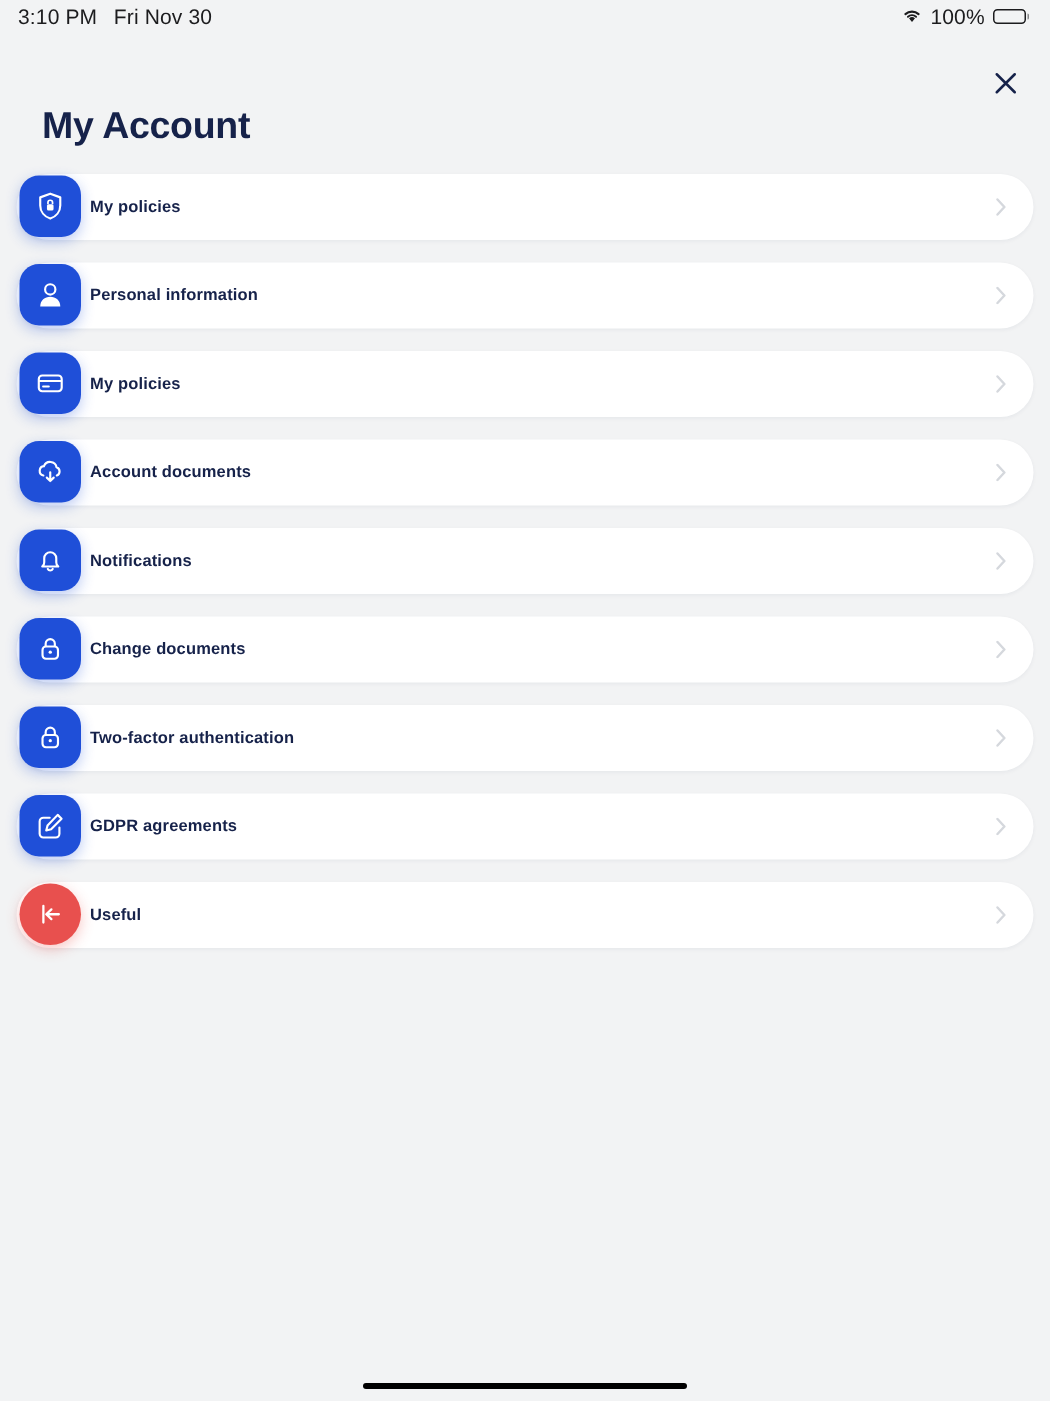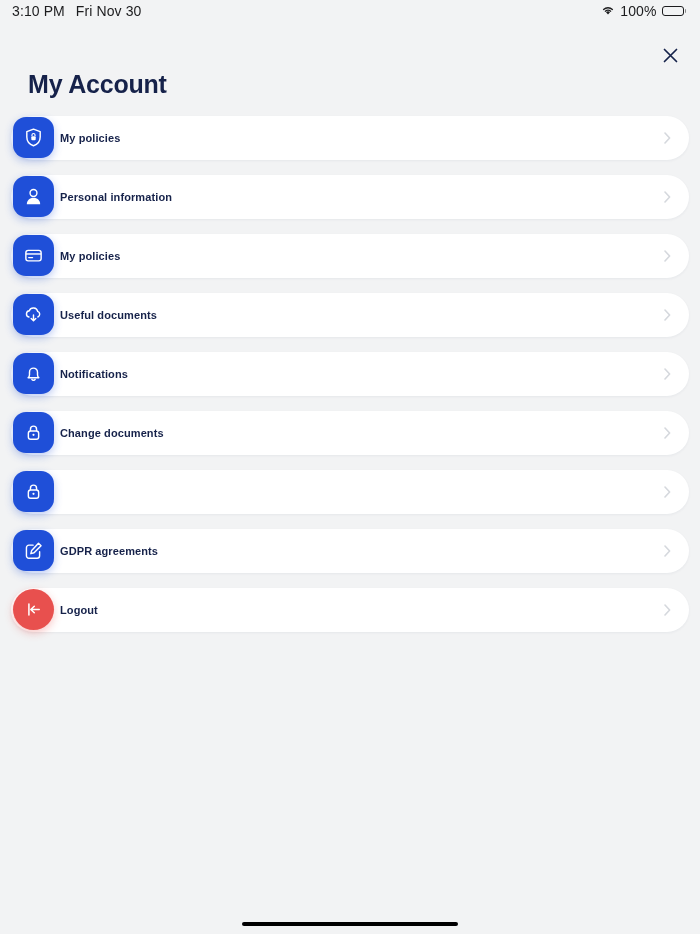--- a/index.html
+++ b/index.html
@@ -260,21 +260,21 @@
   </div>
 
   <div class="menu-row">
     <div class="row-card"></div>
     <div class="row-icon">
       <svg width="21" height="21" viewBox="0 0 22 22">
         <path d="M6.2 13.6 A3.3 3.3 0 0 1 6.6 7.1 A4.6 4.6 0 0 1 15.4 7.8 A3.1 3.1 0 0 1 15.6 13.6" fill="none" stroke="#fff" stroke-width="1.5" stroke-linecap="round"></path>
         <path d="M11 11.4 V17.4 M8.6 15.1 L11 17.5 L13.4 15.1" fill="none" stroke="#fff" stroke-width="1.5" stroke-linecap="round" stroke-linejoin="round"></path>
       </svg>
     </div>
-    <div class="row-label">Useful documents</div>
+    <div class="row-label">Account documents</div>
     <div class="row-chevron">
       <svg width="7" height="12" viewBox="0 0 7 12">
           <path d="M1 1 L5.6 6 L1 11" fill="none" stroke="#d5d8dd" stroke-width="1.6" stroke-linecap="round" stroke-linejoin="round"></path>
         </svg>
     </div>
   </div>
 
 
   <div class="menu-row">
     <div class="row-card"></div>
@@ -311,20 +311,21 @@
 
   <div class="menu-row">
     <div class="row-card"></div>
     <div class="row-icon">
       <svg width="21" height="21" viewBox="0 0 22 22">
         <rect x="5.6" y="9.4" width="10.8" height="8.6" rx="2.4" fill="none" stroke="#fff" stroke-width="1.5"></rect>
         <path d="M7.8 9.4 V7.5 A3.2 3.2 0 0 1 14.2 7.5 V9.4" fill="none" stroke="#fff" stroke-width="1.5"></path>
         <circle cx="11" cy="13.4" r="1.15" fill="#fff"></circle>
       </svg>
     </div>
+    <div class="row-label">Two-factor authentication</div>
     <div class="row-chevron">
       <svg width="7" height="12" viewBox="0 0 7 12">
           <path d="M1 1 L5.6 6 L1 11" fill="none" stroke="#d5d8dd" stroke-width="1.6" stroke-linecap="round" stroke-linejoin="round"></path>
         </svg>
     </div>
   </div>
 
   <div class="menu-row">
     <div class="row-card"></div>
     <div class="row-icon">
@@ -342,21 +343,21 @@
   </div>
 
   <div class="menu-row">
     <div class="row-card"></div>
     <div class="row-icon danger">
       <svg width="21" height="21" viewBox="0 0 22 22">
         <path d="M6.2 5.2 V16.8" stroke="#fff" stroke-width="1.6" stroke-linecap="round"></path>
         <path d="M17 11 H8.4 M11.8 7.6 L8.2 11 L11.8 14.4" fill="none" stroke="#fff" stroke-width="1.6" stroke-linecap="round" stroke-linejoin="round"></path>
       </svg>
     </div>
-    <div class="row-label">Logout</div>
+    <div class="row-label">Useful</div>
     <div class="row-chevron">
       <svg width="7" height="12" viewBox="0 0 7 12">
           <path d="M1 1 L5.6 6 L1 11" fill="none" stroke="#d5d8dd" stroke-width="1.6" stroke-linecap="round" stroke-linejoin="round"></path>
         </svg>
     </div>
   </div>
 
 </div>
 
 <div class="home-indicator"></div>

